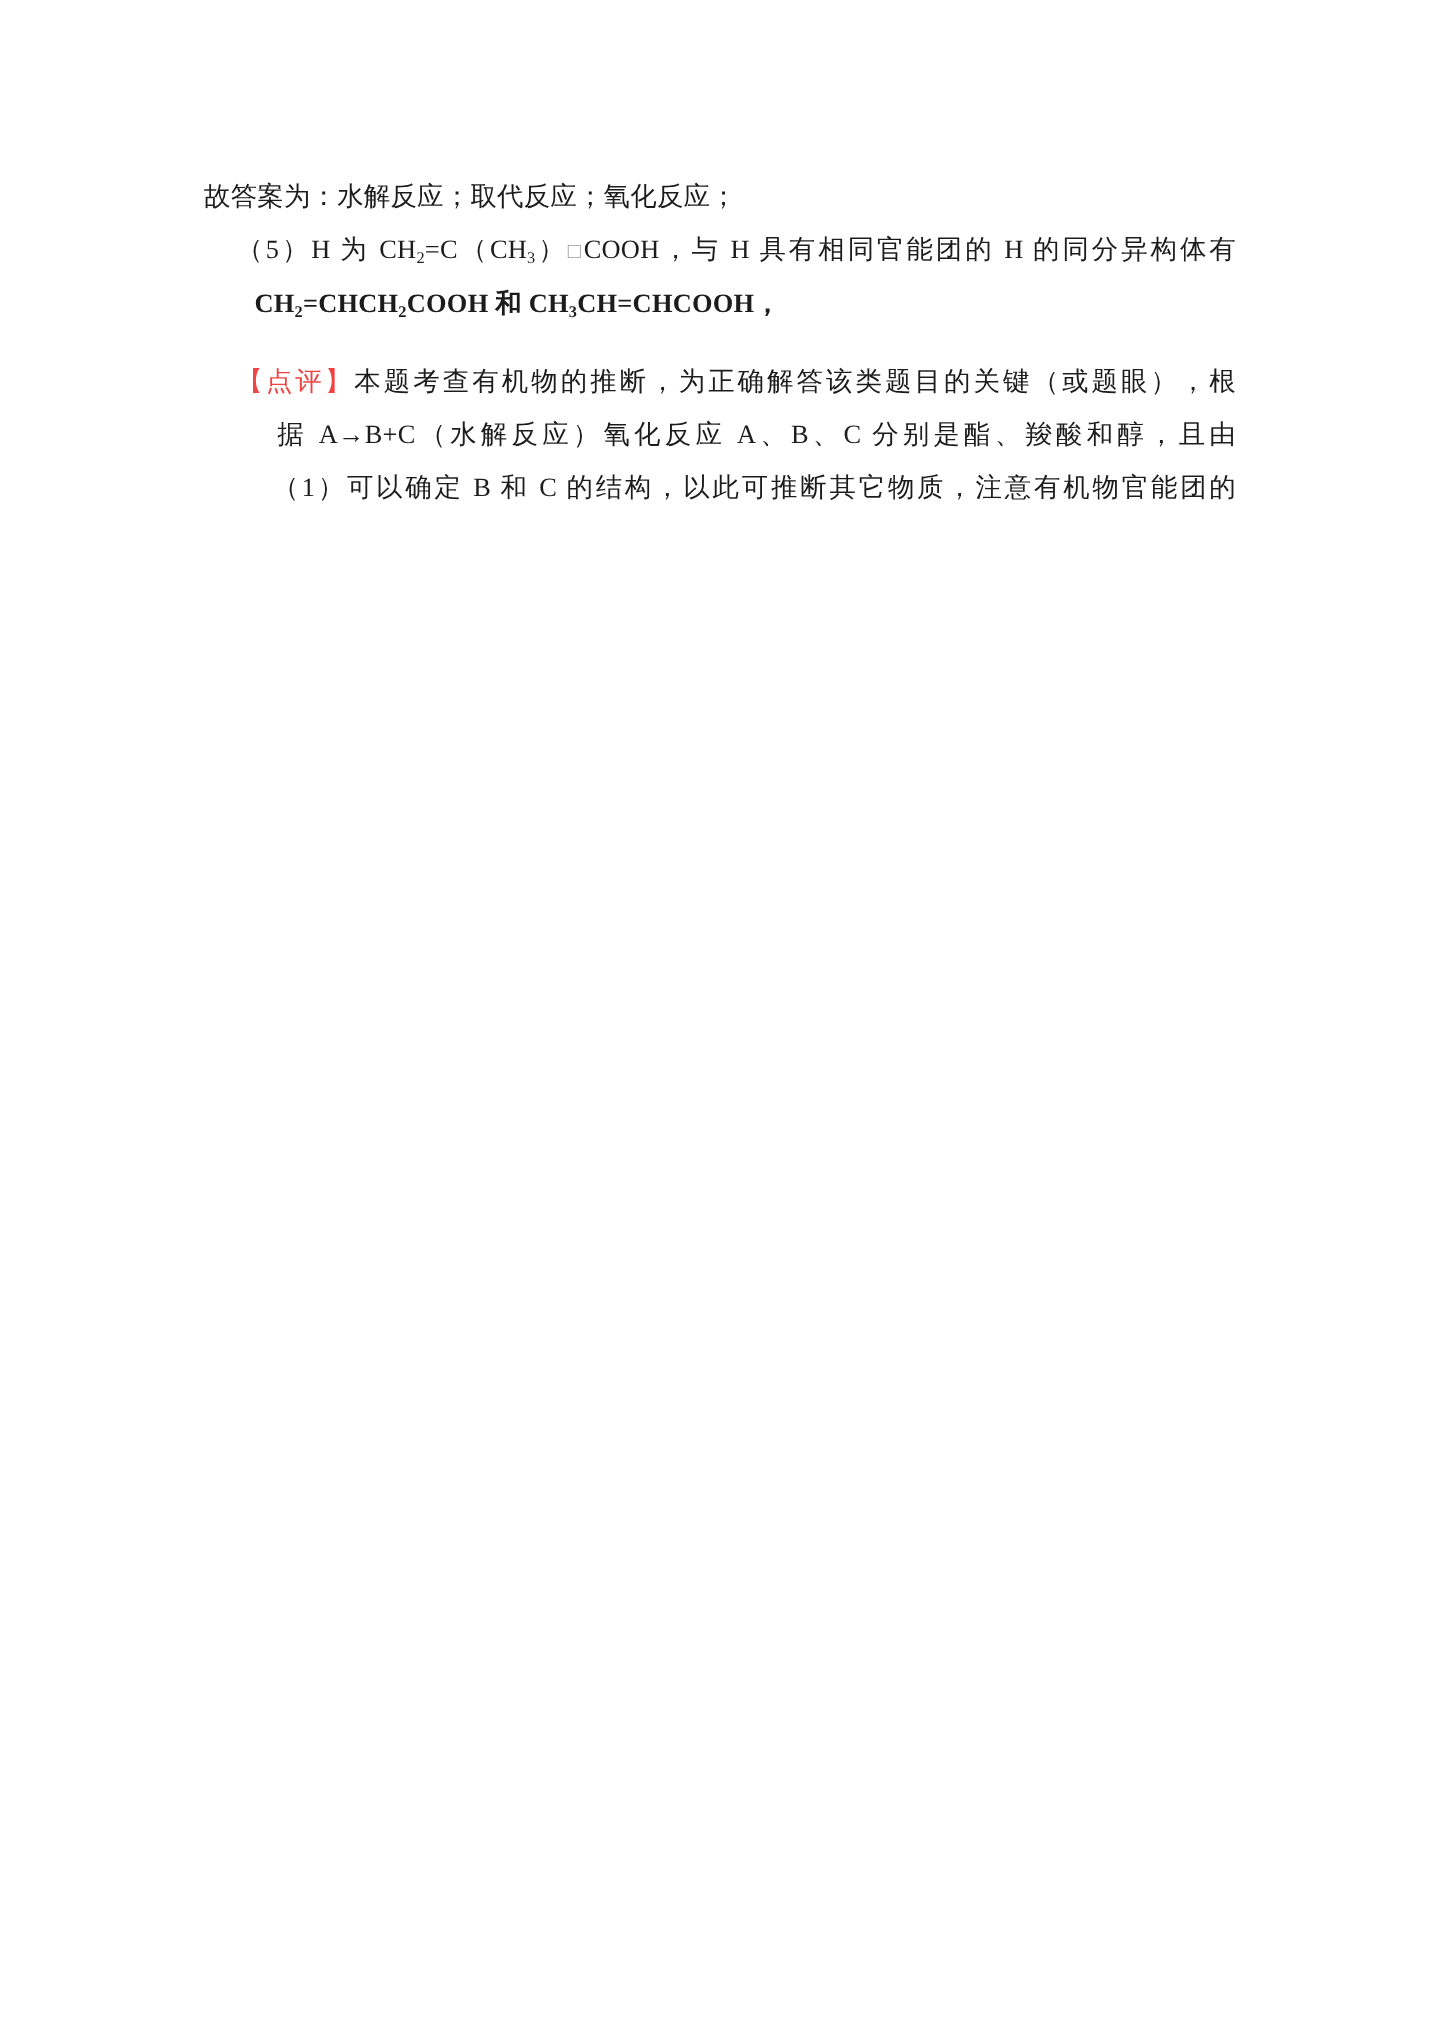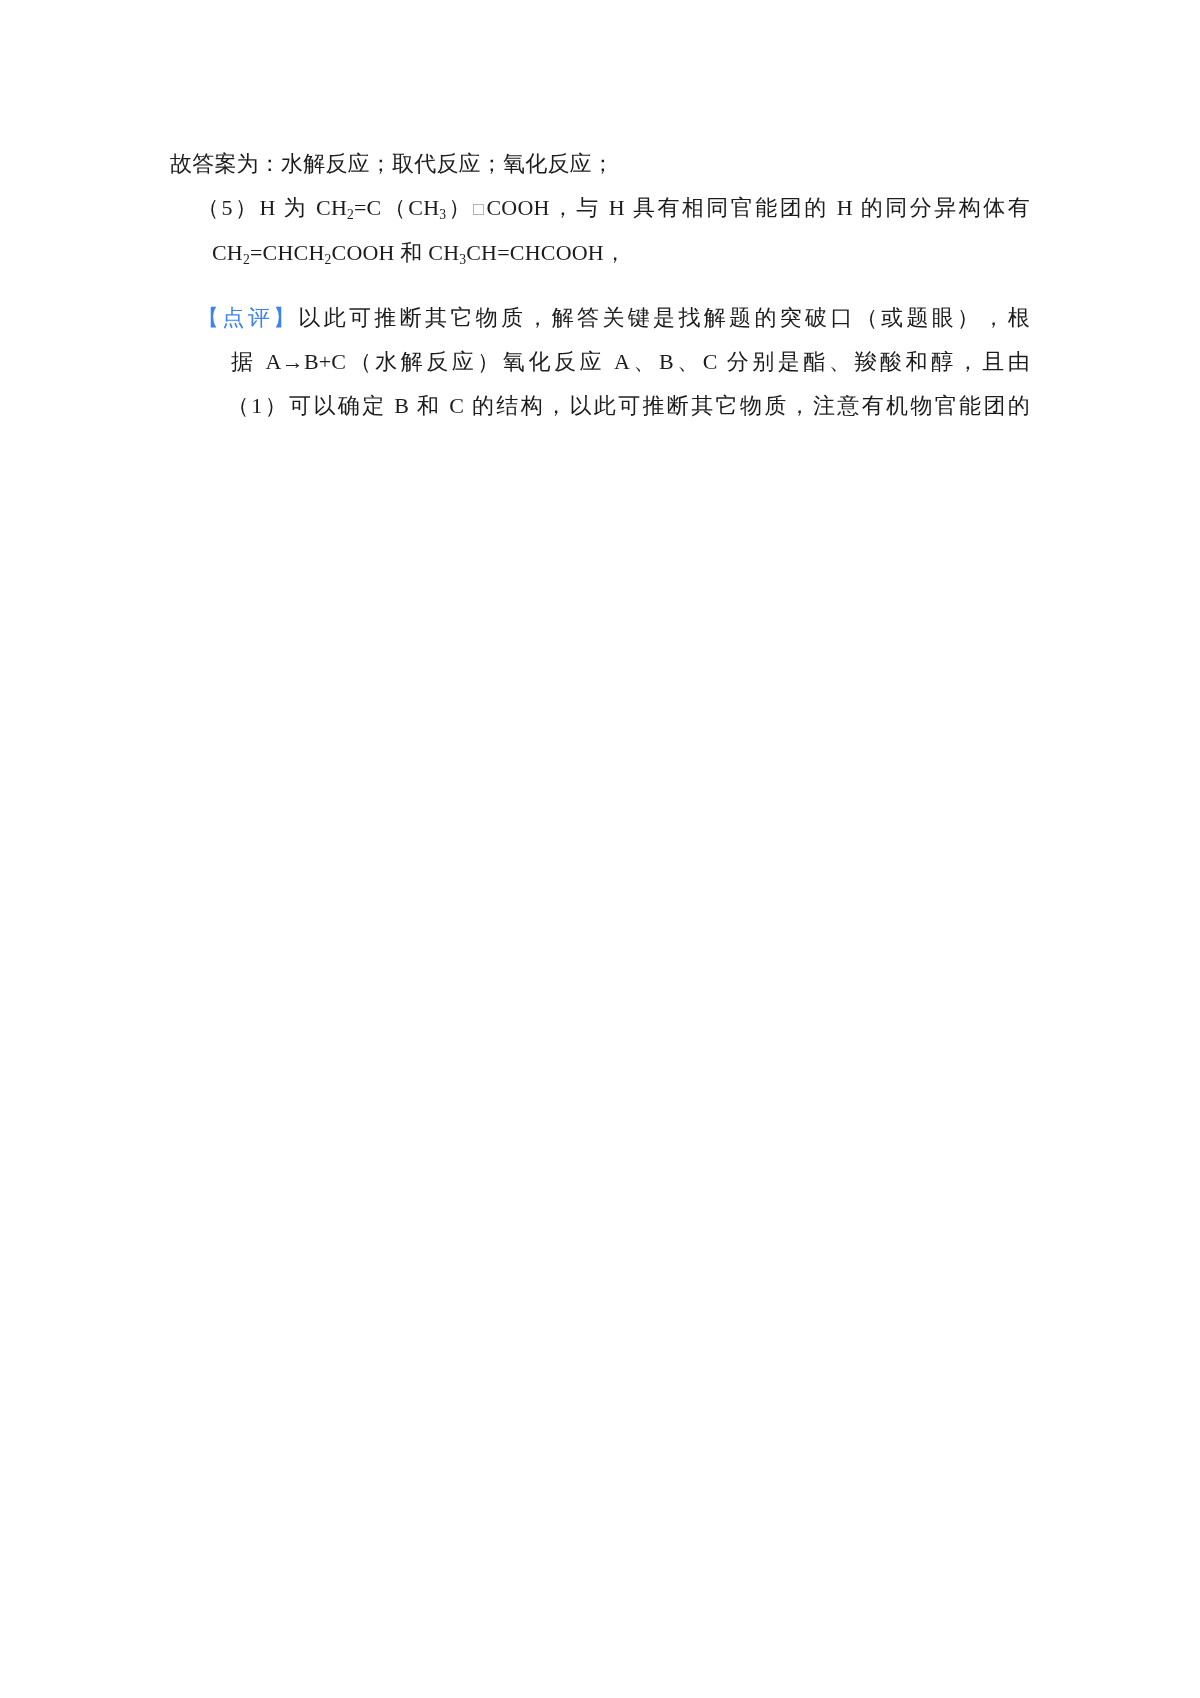--- a/index.html
+++ b/index.html
@@ -60,19 +60,19 @@
   }
   .bold { font-weight: bold; }
 </style>
 </head>
 <body>
 
 <div class="page">
   <div class="content">
       <div class="doc-line"><span>故答案为：水解反应；取代反应；氧化反应；</span></div>
       <div class="doc-line justify"><span>（5）H 为 CH</span><sub>2</sub><span>=C（CH</span><sub>3</sub><span>）</span><span class="box">□</span><span>COOH，与 H 具有相同官能团的 H 的同分异构体有</span></div>
-      <div class="doc-line" style="padding-left: 42px;"><span>CH</span><sub>2</sub><span>=CHCH</span><sub>2</sub><span>COOH  和 CH</span><sub>3</sub><span>CH=CHCOOH，</span></div>
-      <div class="doc-line justify gap-before"><span style="color: #3b82f6;">【点评】</span><span>以此可推断其它物质，解答关键是找解题的突破口（或题眼），根</span></div>
+      <div class="doc-line" style="padding-left: 42px; font-weight: bold;"><span>CH</span><sub>2</sub><span>=CHCH</span><sub>2</sub><span>COOH  和 CH</span><sub>3</sub><span>CH=CHCOOH，</span></div>
+      <div class="doc-line justify gap-before"><span style="color: #ef4444;">【点评】</span><span>本题考查有机物的推断，为正确解答该类题目的关键（或题眼），根</span></div>
       <div class="doc-line justify" style="padding-left: 34px;"><span>据 A→B+C（水解反应）氧化反应 A、B、C 分别是酯、羧酸和醇，且由</span></div>
       <div class="doc-line justify" style="padding-left: 30px;"><span>（1）可以确定 B 和 C 的结构，以此可推断其它物质，注意有机物官能团的</span></div>
     </div>
   <div class="footer"><span>第 </span><span class="bold">21</span><span> 页（共 </span><span class="bold">21</span><span> 页）</span></div>
 </div>
 
 </body></html>

